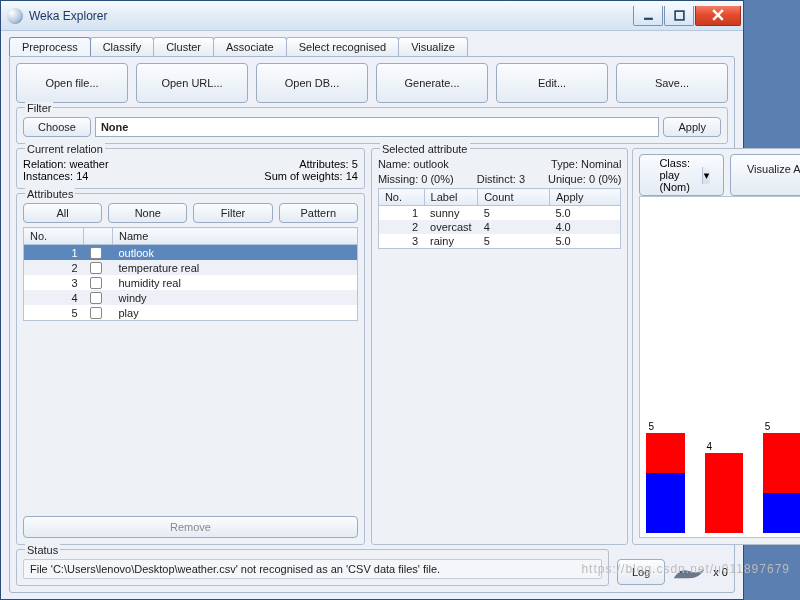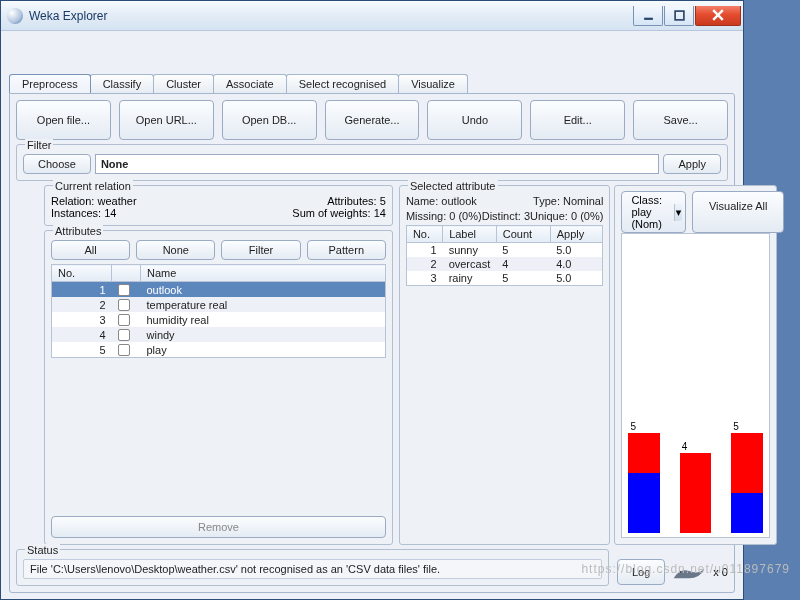--- a/index.html
+++ b/index.html
@@ -14,64 +14,64 @@
   .titlebar .title { color:#1a3a66; font-size:12px; flex:1; font-weight:normal; }
   .winbtns { display:flex; height:20px; margin-right:2px; }
   .winbtn { width:30px; height:20px; margin-left:1px; border-radius:0 0 2px 2px; display:flex; align-items:center; justify-content:center; border:1px solid #7a93b3; border-top:none; background:linear-gradient(#f3f8ff,#d6e5f5); color:#2a4466;}
   .winbtn.close { width:46px; background:linear-gradient(#f2806a,#e54c2e 45%,#c83a1f); border-color:#9e301b; color:#fff; font-weight:bold;}
   .winbtn svg { width:11px; height:11px; }
   .winbtn.close svg { width:12px; height:12px; }
 
   .client { flex:1; background:#edf1f7; display:flex; flex-direction:column; padding:0; min-height:0; }
 
   
-  .tabbar { display:flex; padding:6px 8px 0 8px;margin-top:37px; }
+  .tabbar { display:flex; padding:6px 8px 0 8px; }
   .tab { background:linear-gradient(#fdfefe,#e6ecf3); border:1px solid #a6b6cc; border-bottom:none; border-radius:3px 3px 0 0; padding:3px 12px; margin-right:-1px; color:#222; }
   .tab.active { background:linear-gradient(#f7faff,#eef3f9); border-color:#7893b4; position:relative; z-index:2; }
   .tabpanel { margin:0 8px 6px 8px; flex:1; border:1px solid #a6b6cc; background:#edf1f7; border-radius:0 3px 3px 3px; padding:6px; display:flex; flex-direction:column; gap:4px; min-height:0; }
 
   .row { display:flex; gap:8px; }
 
   .btn { background:linear-gradient(#fbfdff,#e4ebf3); border:1px solid #9aabc3; border-radius:4px; padding:13px 0; text-align:center; flex:1; color:#222;}
   .btn.small { flex:0 0 auto; padding:8px 16px; }
   .btn.wide { padding:4px 0; }
 
   .fieldset { border:1px solid #b2bfd0; border-radius:3px; padding:5px 6px 6px 6px; background:#eef2f7; }
   .legend { margin:-11px 0 3px 2px; background:#eef2f7; padding:0 2px; width:max-content; color:#222; font-weight:normal;}
 
   .filterbox { display:flex; gap:4px; align-items:stretch; }
   .filterbox .value { flex:1; background:#fff; border:1px solid #9aabc3; border-radius:0; padding:3px 5px; font-weight:bold; color:#222;}
   .filterbox .btn { flex:0 0 auto; padding:3px 14px;}
 
   .columns { display:flex; gap:6px; flex:1; min-height:0;}
-  .leftcol { flex:0 0 49%; display:flex; flex-direction:column; gap:4px; min-height:0;margin-left:28px;}
+  .leftcol { flex:0 0 49%; display:flex; flex-direction:column; gap:4px; min-height:0;}
   .rightcol { flex:1; display:flex; flex-direction:row; gap:4px; min-height:0;}
   .inforow { display:flex; justify-content:space-between; }
   .pair { white-space:nowrap; }
   .pair .lbl { text-align:right; display:inline-block;}
 
   .attrbtns { display:flex; gap:6px; margin-bottom:4px; }
   .attrbtns .btn { flex:1; padding:3px 0;}
 
   table.grid { width:100%; border-collapse:collapse; background:#fff; border:1px solid #b7c4d6;}
   table.grid th { background:linear-gradient(#f8fbff,#e3ebf4); border:1px solid #b7c4d6; padding:2px 6px; text-align:left; font-weight:normal; color:#222;}
   table.grid td { padding:1px 6px; border:none; color:#222;}
   table.grid tr.zebra td { background:#edf1f7; }
   table.grid tr.sel td { background:#5b87bd; color:#fff; }
   .chk { display:inline-block; width:12px; height:12px; border:1px solid #888; border-radius:2px; background:#fff; vertical-align:middle; margin-right:5px;}
   .attr-no { text-align:right; width:46px;}
 
   .removebtn { margin-top:6px; }
   .removebtn .btn { color:#888; }
 
   .sel-attr-body { display:flex; flex-direction:column; gap:3px;}
-  .saheader { display:flex; justify-content:space-between; font-size:11px; color:#222;}
+  .saheader { display:flex; justify-content:space-between; font-size:11px; color:#222;gap:23px;}
 
   .classrow { display:flex; gap:6px; align-items:stretch;}
-  .combo { flex:1; display:flex; align-items:center; background:linear-gradient(#f9fbfe,#e4ebf4); border:1px solid #9aabc3; border-radius:4px; padding:2px 9px; justify-content:space-between;}
+  .combo { flex:1; display:flex; align-items:center; background:linear-gradient(#f9fbfe,#e4ebf4); border:1px solid #9aabc3; border-radius:4px; padding:2px 19px; justify-content:space-between;}
   .combo .caret { width:16px; text-align:center; background:linear-gradient(#eef3fa,#d3dfec); border-left:1px solid #b4c2d4; margin:-2px -6px -2px 4px; padding:2px 0; border-radius:0 3px 3px 0;}
   .vizallbtn { flex:0 0 auto; padding:3px 8px;}
 
   .chart { flex:1; background:#fff; border:1px solid #b7c4d6; position:relative; min-height:120px;}
   .bars { position:absolute; inset:0; display:flex; justify-content:space-around; align-items:flex-end; padding:6px 6px 4px 6px; gap:20px;}
   .bar { flex:1; display:flex; flex-direction:column; align-items:stretch; max-width:110px;}
   .bar .count { font-size:10px; color:#000; text-align:left; margin-bottom:1px; margin-left:2px;}
   .seg { width:100%; }
   .seg.red { background:#ff0000; }
   .seg.blue { background:#0000ff; }
@@ -124,21 +124,20 @@
         <div class="tab">Visualize</div>
       </div>
 
     <div class="tabpanel">
 
       <div class="row">
         <div class="btn">Open file...</div>
         <div class="btn">Open URL...</div>
         <div class="btn">Open DB...</div>
         <div class="btn">Generate...</div>
-        <div class="btn">Undo</div>
         <div class="btn">Edit...</div>
         <div class="btn">Save...</div>
       </div>
 
       <div class="fieldset">
         <div class="legend">Filter</div>
         <div class="filterbox">
           <div class="btn">Choose</div>
           <div class="value">None</div>
           <div class="btn">Apply</div>

